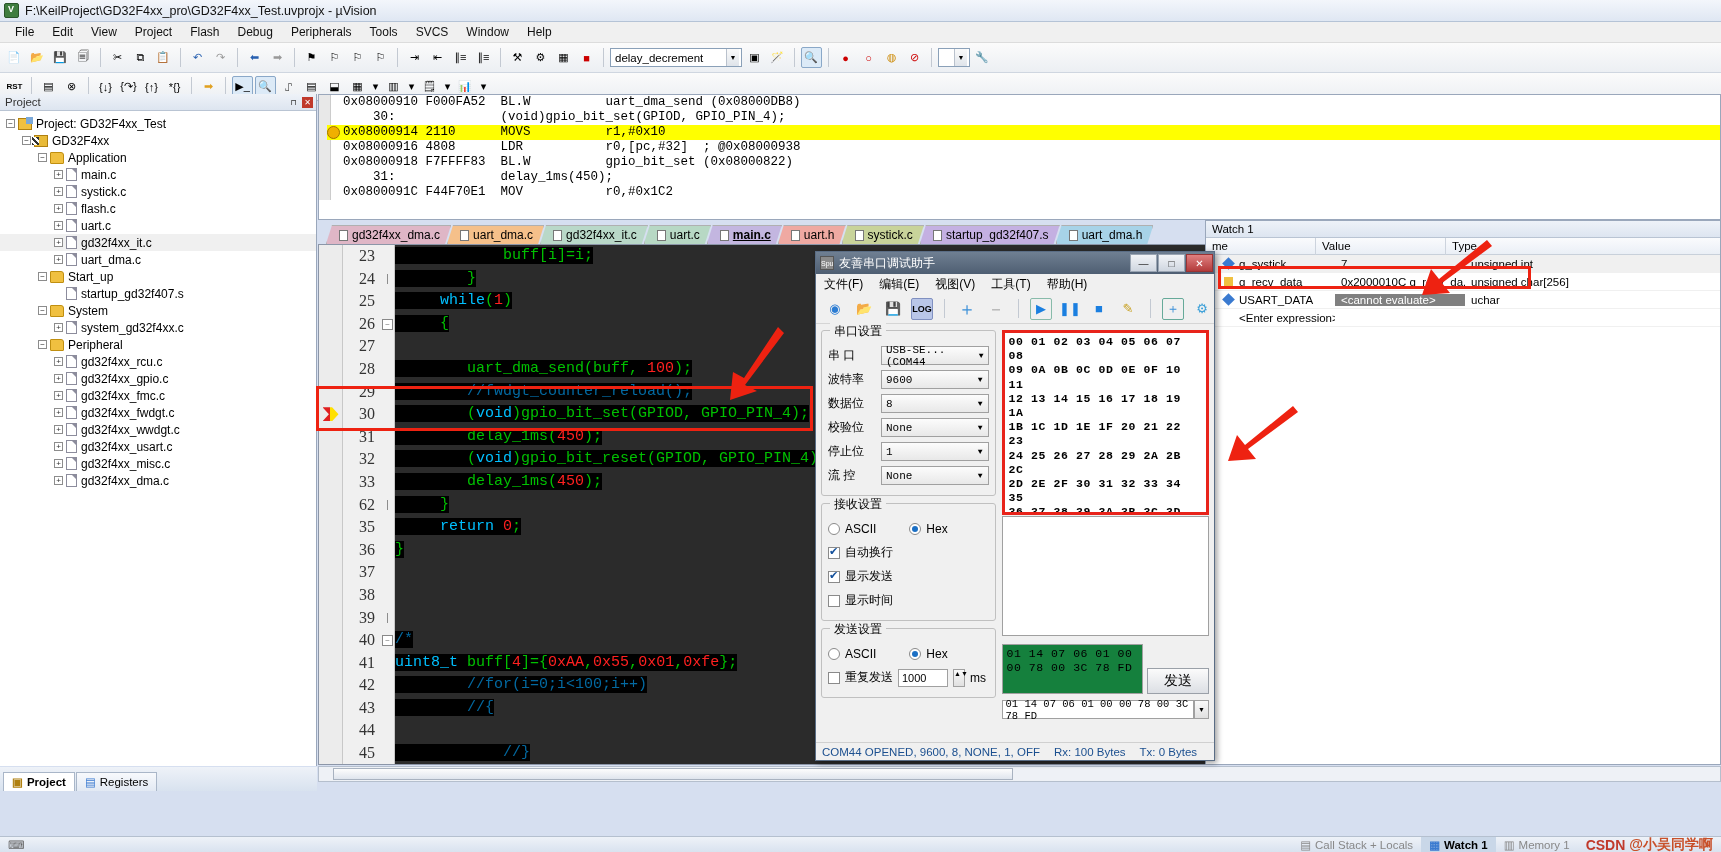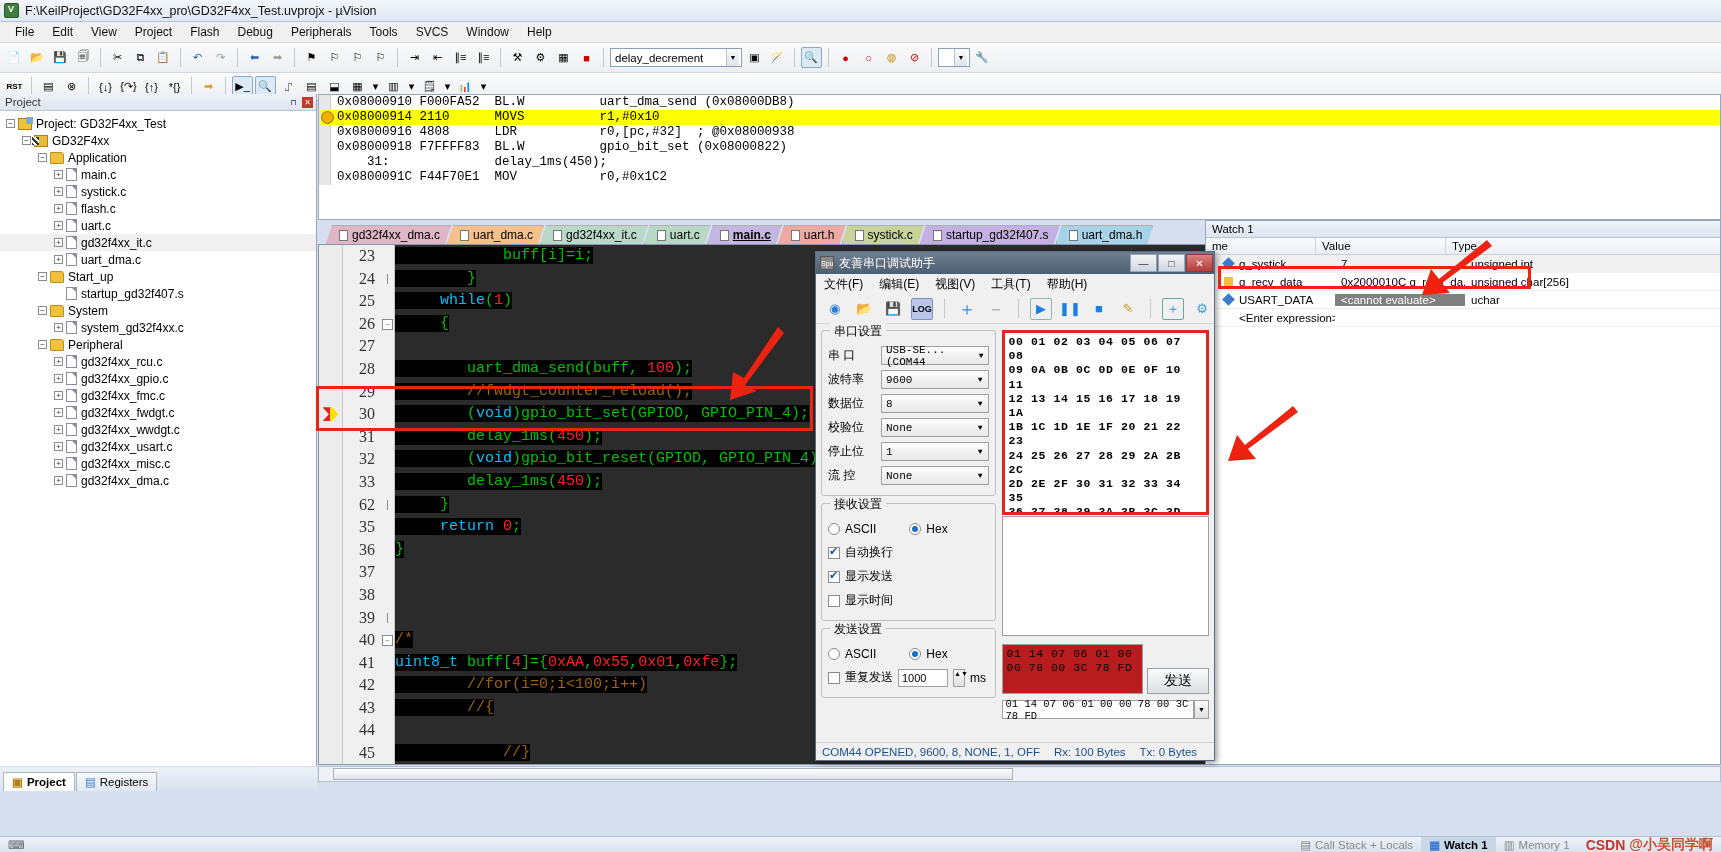--- a/index.html
+++ b/index.html
@@ -65,21 +65,21 @@
     background:linear-gradient(#eef2f8,#d8e2ef); display:flex; align-items:flex-end; gap:1px; padding-left:3px;}
   .btab { height:19px; padding:0 8px; display:flex; align-items:center; font-size:11.5px;
     border:1px solid #a9b6c8; border-bottom:none; background:linear-gradient(#f7f9fc,#e2e9f3); gap:4px;}
   .btab.active { background:#fff; font-weight:bold;}
 
   
   .disasm { position:absolute; left:318px; top:0; width:1403px; height:126px; background:#fff;
     border:1px solid #9aa7bb;}
   .dis-head { height:17px; background:linear-gradient(#eef2f8,#dde5f0); border-bottom:1px solid #b9c4d3;
     display:flex;align-items:center;padding-left:5px;font-size:11.5px;}
-  .dis-body { font-family:"Liberation Mono", monospace; font-size:12.5px; padding-left:2px; position:relative;}
+  .dis-body { font-family:"Liberation Mono", monospace; font-size:12.5px; padding-left:8px; position:relative;}
   .dis-gutter{ position:absolute;left:0;top:0;width:12px;height:100%;background:#e8e8e8;border-right:1px solid #ccc;}
   .dis-line { height:15px; line-height:15px; padding-left:16px; white-space:pre; }
   .dis-line.hl { background:#ffff00; }
 
   
   .edit-wrap{ position:absolute; left:318px; top:128px; width:1403px; height:543px; }
   .edit-tabs { height:22px; display:flex; align-items:flex-end; padding-left:8px; background:#d6dff0;}
   .etab { height:19px; display:flex;align-items:center; padding:0 10px 0 6px; font-size:12px;
      border:1px solid #b0b0b0; border-bottom:none; border-radius:0; margin-right:-4px; gap:4px;
      clip-path: polygon(6px 0, 100% 0, calc(100% - 6px) 100%, 0 100%);
@@ -93,21 +93,21 @@
   .ed-bp { width:24px; background:#ececec; border-right:1px solid #c8c8c8; position:relative;}
   .ed-num { width:38px; background:#f0f0f0; text-align:right; padding-right:6px;
      font-family:"Liberation Serif", serif; font-size:16px; color:#333; }
   .ed-fold { width:14px; background:#f0f0f0; border-right:1px solid #c8c8c8; position:relative;}
   .ed-code { flex:1; font-family:"Liberation Mono", monospace; font-size:15px; color:#00c000;
      overflow:hidden; position:relative;}
   .ed-code .ln { height:22.6px; line-height:22.6px; white-space:pre; }
   .ed-num .ln { height:22.6px; line-height:22.6px; }
   .kw { color:#00c0ff; }
   .num { color:#ff2020; }
-  .cmt { color:#a16207; }
+  .cmt { color:#0369a1; }
   .hl-blk { background:#000; }
   .bp-dot { width:12px;height:12px;border-radius:50%;background:#d00000;margin:5px auto;}
 
   .hscroll { position:absolute; left:318px; top:672px; width:1403px; height:16px;
      background:#eef1f6; border:1px solid #b5bfcd;}
   .hscroll .thumb{position:absolute;left:14px;top:1px;width:680px;height:12px;
      background:linear-gradient(#fdfdfd,#dfe5ee);border:1px solid #a8b2c0;}
 
   
   .watch { position:absolute; left:1205px; top:126px; width:516px; height:545px; background:#fff;
@@ -147,21 +147,21 @@
   .fsel{flex:1;height:19px;border:1px solid #a0a0a0;background:linear-gradient(#fcfcfc,#e8e8e8);
     display:flex;align-items:center;padding-left:4px;font-family:"Liberation Mono",monospace;font-size:11px;}
   .fsel .ar{margin-left:auto;width:15px;text-align:center;font-size:8px;}
   .radio{width:12px;height:12px;border-radius:50%;border:1px solid #8a8a8a;background:#fff;flex:none;position:relative;}
   .radio.on:after{content:"";position:absolute;left:2px;top:2px;width:6px;height:6px;border-radius:50%;background:#1b6fc4;}
   .chk{width:12px;height:12px;border:1px solid #8a8a8a;background:#fff;flex:none;position:relative;}
   .chk.on:after{content:"\2714";position:absolute;left:0px;top:-3px;font-size:11px;color:#14509b;}
   .hexview{border:3px solid #e8231a;background:#fff;font-family:"Liberation Mono",monospace;
     font-size:11.5px;font-weight:bold;line-height:14.2px;padding:2px 4px;letter-spacing:0.6px;}
   .recvbox{border:1px solid #a0a0a0;background:#fff;}
-  .sendbox{border:1px solid #a0a0a0;background:#b91c1c;font-family:"Liberation Mono",monospace;
+  .sendbox{border:1px solid #a0a0a0;background:#15803d;font-family:"Liberation Mono",monospace;
     font-size:11.5px;line-height:14px;padding:2px 4px;letter-spacing:0.5px;}
   .sendbtn{border:1px solid #9aa0a8;background:linear-gradient(#fbfbfb,#dcdfe4);font-size:14px;
     display:flex;align-items:center;justify-content:center;}
   .dlg-status{position:absolute;bottom:0;left:0;right:0;height:18px;background:#f0f0f0;
     border-top:1px solid #d0d0d0;display:flex;align-items:center;font-size:11.5px;color:#1b4f8f;padding-left:6px;gap:14px;}
 
   
   .statusbar{position:absolute;left:0;top:836px;width:1721px;height:16px;
     background:linear-gradient(#eef2f8,#d9e2ef);border-top:1px solid #b5c0cf;display:flex;align-items:center;font-size:11.5px;}
   .sb-item{padding:0 8px;display:flex;align-items:center;gap:4px;height:16px;}
@@ -402,20 +402,21 @@
     <div class="btab">
       <span style="color:#3a7ad0">▤</span>
       <span>Registers</span>
     </div>
   </div>
 
   <div class="disasm">
     <div class="dis-body" id="disbody">
       <div class="dis-gutter"></div>
     <div class="dis-line">0x08000910 F000FA52  BL.W          uart_dma_send (0x08000DB8)</div>
+        <div class="dis-line">    30:              (void)gpio_bit_set(GPIOD, GPIO_PIN_4);</div>
         <div class="dis-line hl" style="position: relative;">0x08000914 2110      MOVS          r1,#0x10<span style="position: absolute; left: 0px; top: 1px; width: 13px; height: 13px; background: rgb(240, 176, 0); border: 1px solid rgb(160, 112, 0); border-radius: 50%;"></span></div>
         <div class="dis-line">0x08000916 4808      LDR           r0,[pc,#32]  ; @0x08000938</div>
         <div class="dis-line">0x08000918 F7FFFF83  BL.W          gpio_bit_set (0x08000822)</div>
         <div class="dis-line">    31:              delay_1ms(450);</div>
         <div class="dis-line">0x0800091C F44F70E1  MOV           r0,#0x1C2</div>
       </div>
   </div>
 
   <div class="edit-wrap">
     <div class="edit-tabs" id="edittabs">

